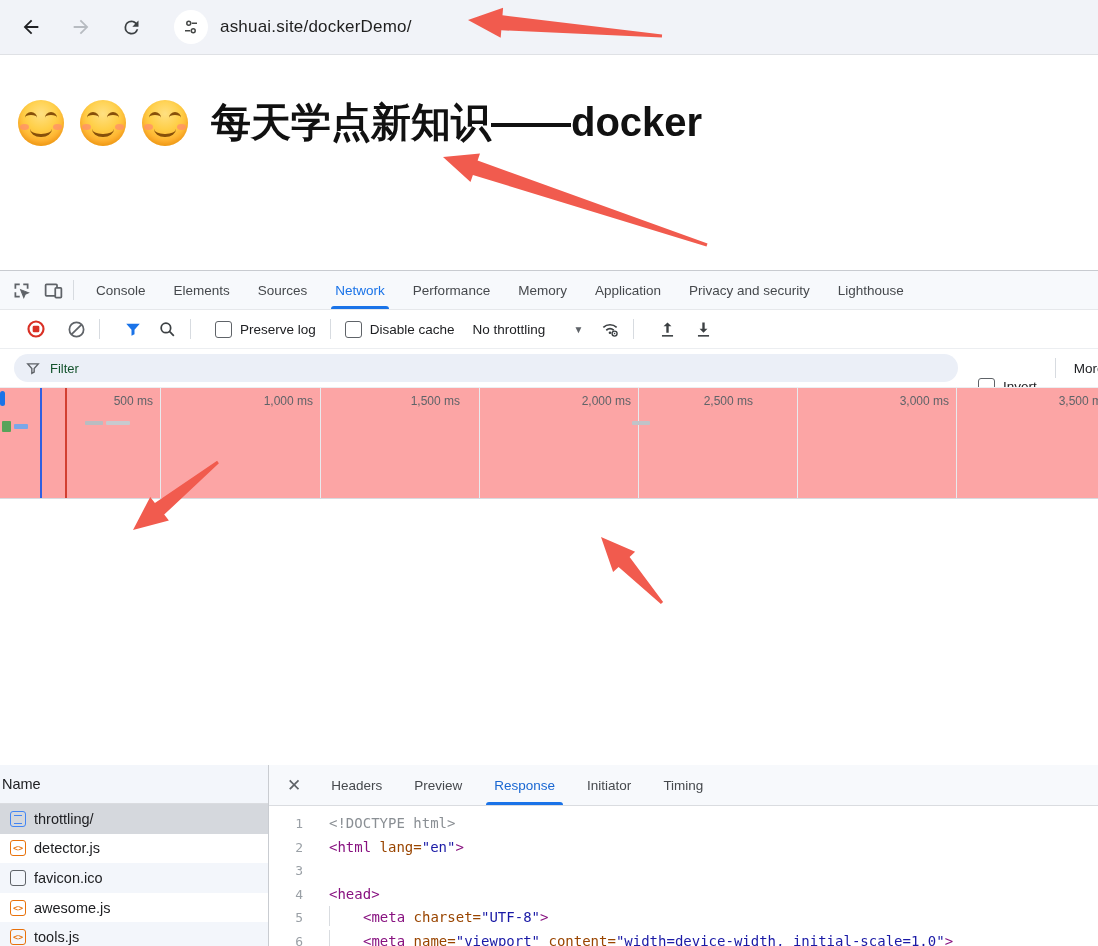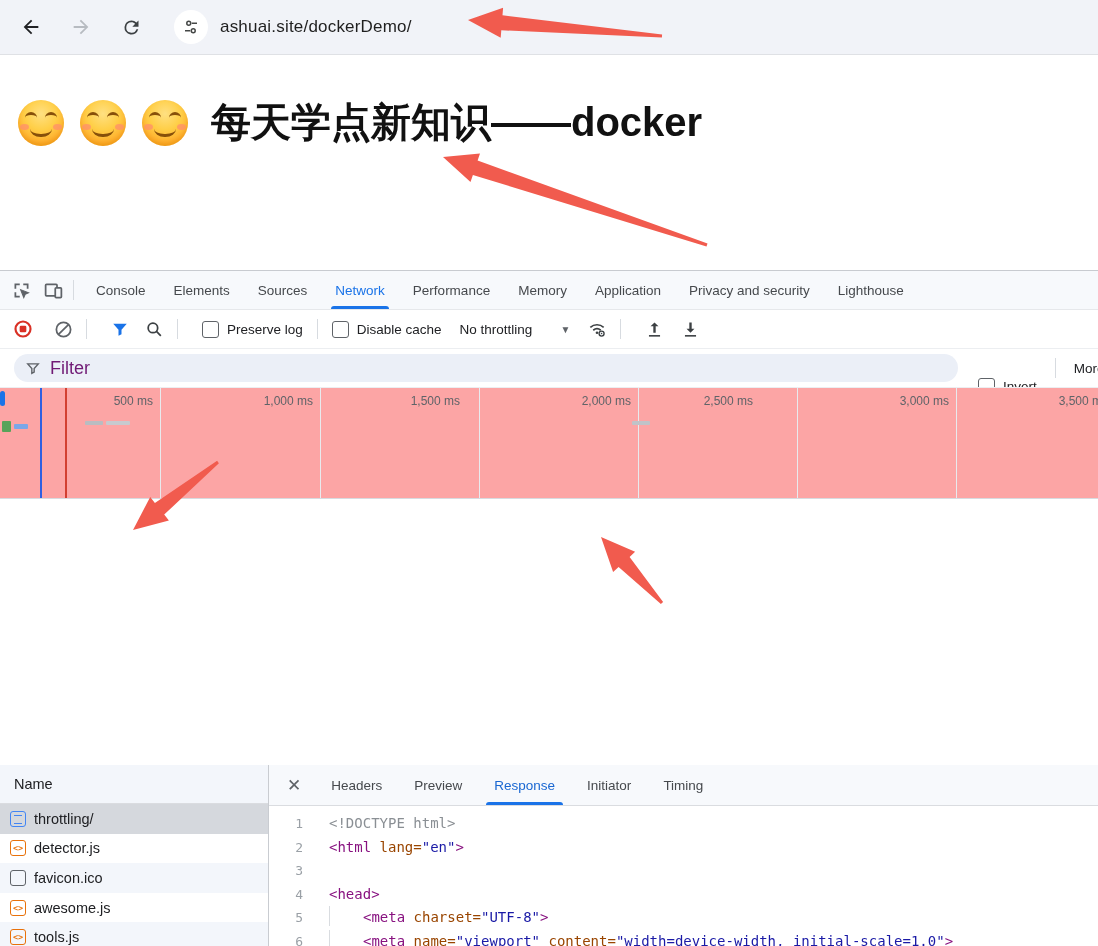--- a/index.html
+++ b/index.html
@@ -32,41 +32,41 @@
   .smiley .cheek{position:absolute;top:53%;width:19%;height:13%;background:#ff8f6b;opacity:.75;border-radius:50%;}
   .smiley .cheek.l{left:5%;} .smiley .cheek.r{right:5%;}
   
   .devtools{position:absolute;left:0;top:270px;width:1098px;height:676px;border-top:1px solid #c8cbd0;background:#fff;}
   .dt-maintabs{height:38px;background:#f7f9fc;display:flex;align-items:center;white-space:nowrap;overflow:hidden;border-bottom:1px solid #e6e8eb;}
   .dt-toolicon{width:24px;height:24px;display:flex;align-items:center;justify-content:center;margin-left:9px;flex:none;}
   .dt-sep{width:1px;height:20px;background:#d7dbe0;margin:0 8px;flex:none;}
   .dt-tab{font-size:13.5px;color:#46494d;padding:0 14px;height:38px;display:flex;align-items:center;position:relative;flex:none;cursor:default;}
   .dt-tab.active{color:#1a73e8;}
   .dt-tab.active::after{content:"";position:absolute;left:10px;right:10px;bottom:0;height:3px;background:#1a73e8;border-radius:3px 3px 0 0;}
-  .dt-toolbar{height:38px;background:#fff;display:flex;align-items:center;border-bottom:1px solid #eceef1;}
+  .dt-toolbar{height:38px;background:#fff;display:flex;align-items:center;border-bottom:1px solid #eceef1;padding-left:13px;}
   .tb-ico{width:26px;height:26px;display:flex;align-items:center;justify-content:center;margin-left:10px;flex:none;border-radius:4px;}
   .tb-check{display:flex;align-items:center;gap:8px;margin-left:14px;flex:none;}
   .checkbox{width:15px;height:15px;border:1.5px solid #5f6368;border-radius:3px;background:#fff;flex:none;}
   .tb-label{font-size:13.5px;color:#202124;}
   .throttle{display:flex;align-items:center;gap:10px;margin-left:18px;flex:none;}
   .caret{font-size:10px;color:#5f6368;}
   .dt-filterrow{height:38px;background:#fff;display:flex;align-items:center;border-bottom:1px solid #eceef1;overflow:hidden;white-space:nowrap;}
   .filter-pill{height:28px;flex:none;width:920px;margin-left:14px;background:#ebeff7;border-radius:14px;display:flex;align-items:center;padding:0 12px;gap:10px;}
-  .filter-ph{font-size:18px;color:#701a75;}
+  .filter-ph{font-size:13px;color:#14532d;}
   
   .timeline{position:relative;height:110px;background:#fca5a5;border-bottom:1px solid #d7dbe0;overflow:hidden;}
   .tl-grid{position:absolute;top:0;bottom:0;width:1px;background:#e8eaee;}
   .tl-label{position:absolute;top:6px;font-size:12px;color:#5f6368;transform:translateX(-100%);padding-right:7px;white-space:nowrap;}
   .tl-vline{position:absolute;top:0;bottom:0;width:2px;}
   .tl-mark{position:absolute;border-radius:1px;}
   .tl-handle{position:absolute;left:0;top:3px;width:5px;height:15px;background:#1a73e8;border-radius:3px;}
   
   .panels{position:absolute;left:0;top:494px;width:1098px;bottom:0;display:flex;}
   .left-panel{width:268px;flex:none;border-right:1px solid #c9ccd1;display:flex;flex-direction:column;background:#fff;}
-  .name-header{height:38px;background:#f3f6fb;border-bottom:1px solid #dadce0;display:flex;align-items:center;font-size:14.5px;color:#202124;padding-left:14px;flex:none;}
+  .name-header{height:38px;background:#f3f6fb;border-bottom:1px solid #dadce0;display:flex;align-items:center;font-size:14.5px;color:#202124;padding-left:2px;flex:none;}
   .req-row{height:29.6px;display:flex;align-items:center;padding-left:10px;gap:8px;font-size:14.5px;color:#202124;flex:none;}
   .req-row.stripe{background:#f3f6fb;}
   .req-row.selected{background:#d5d8dd;}
   .fico{width:16px;height:16px;flex:none;border-radius:3px;box-sizing:border-box;display:flex;align-items:center;justify-content:center;}
   .fico.document{border:1.6px solid #4285f4;}
   .fico.document .dl{width:8px;height:7px;border-top:1.6px solid #4285f4;border-bottom:1.6px solid #4285f4;margin-top:1px;}
   .fico.script{border:1.6px solid #e8710a;color:#e8710a;font-size:8.5px;font-weight:bold;font-family:"DejaVu Sans Mono",monospace;}
   .fico.generic{border:1.6px solid #5f6368;}
   .right-panel{flex:1;display:flex;flex-direction:column;overflow:hidden;background:#fff;}
   .detail-tabs{height:40px;background:#f7f9fc;border-bottom:1px solid #dadce0;display:flex;align-items:center;flex:none;}

